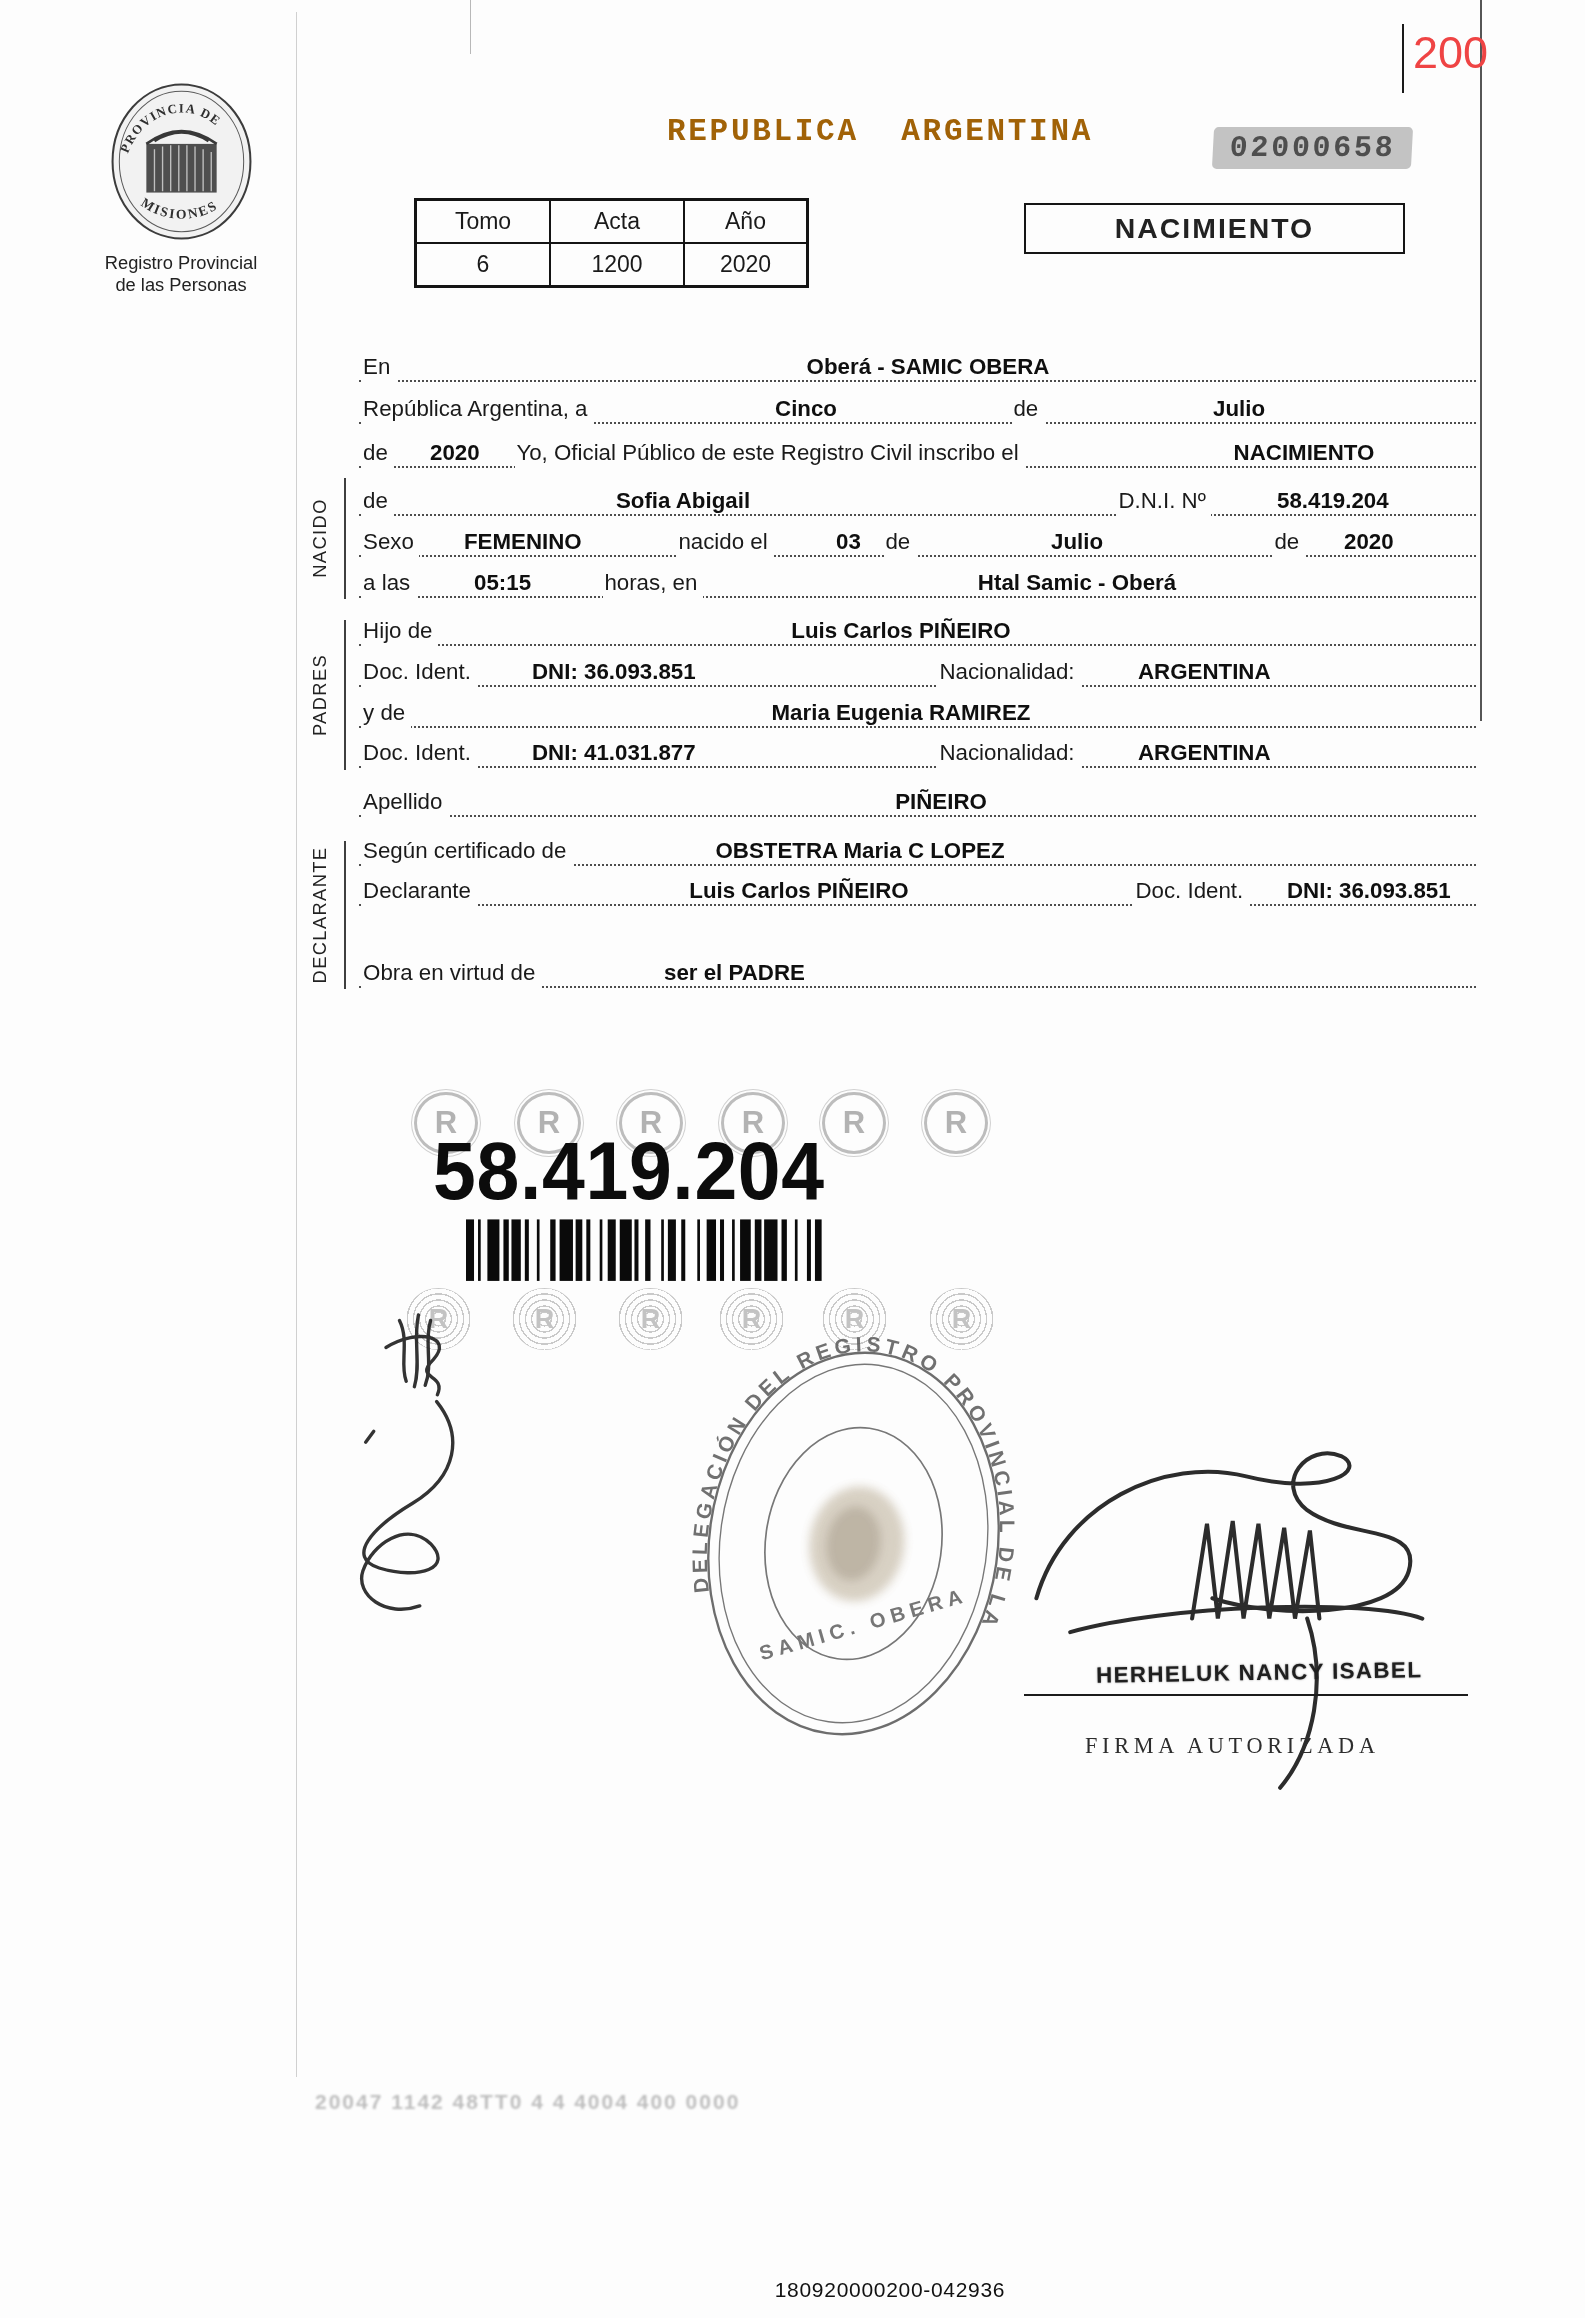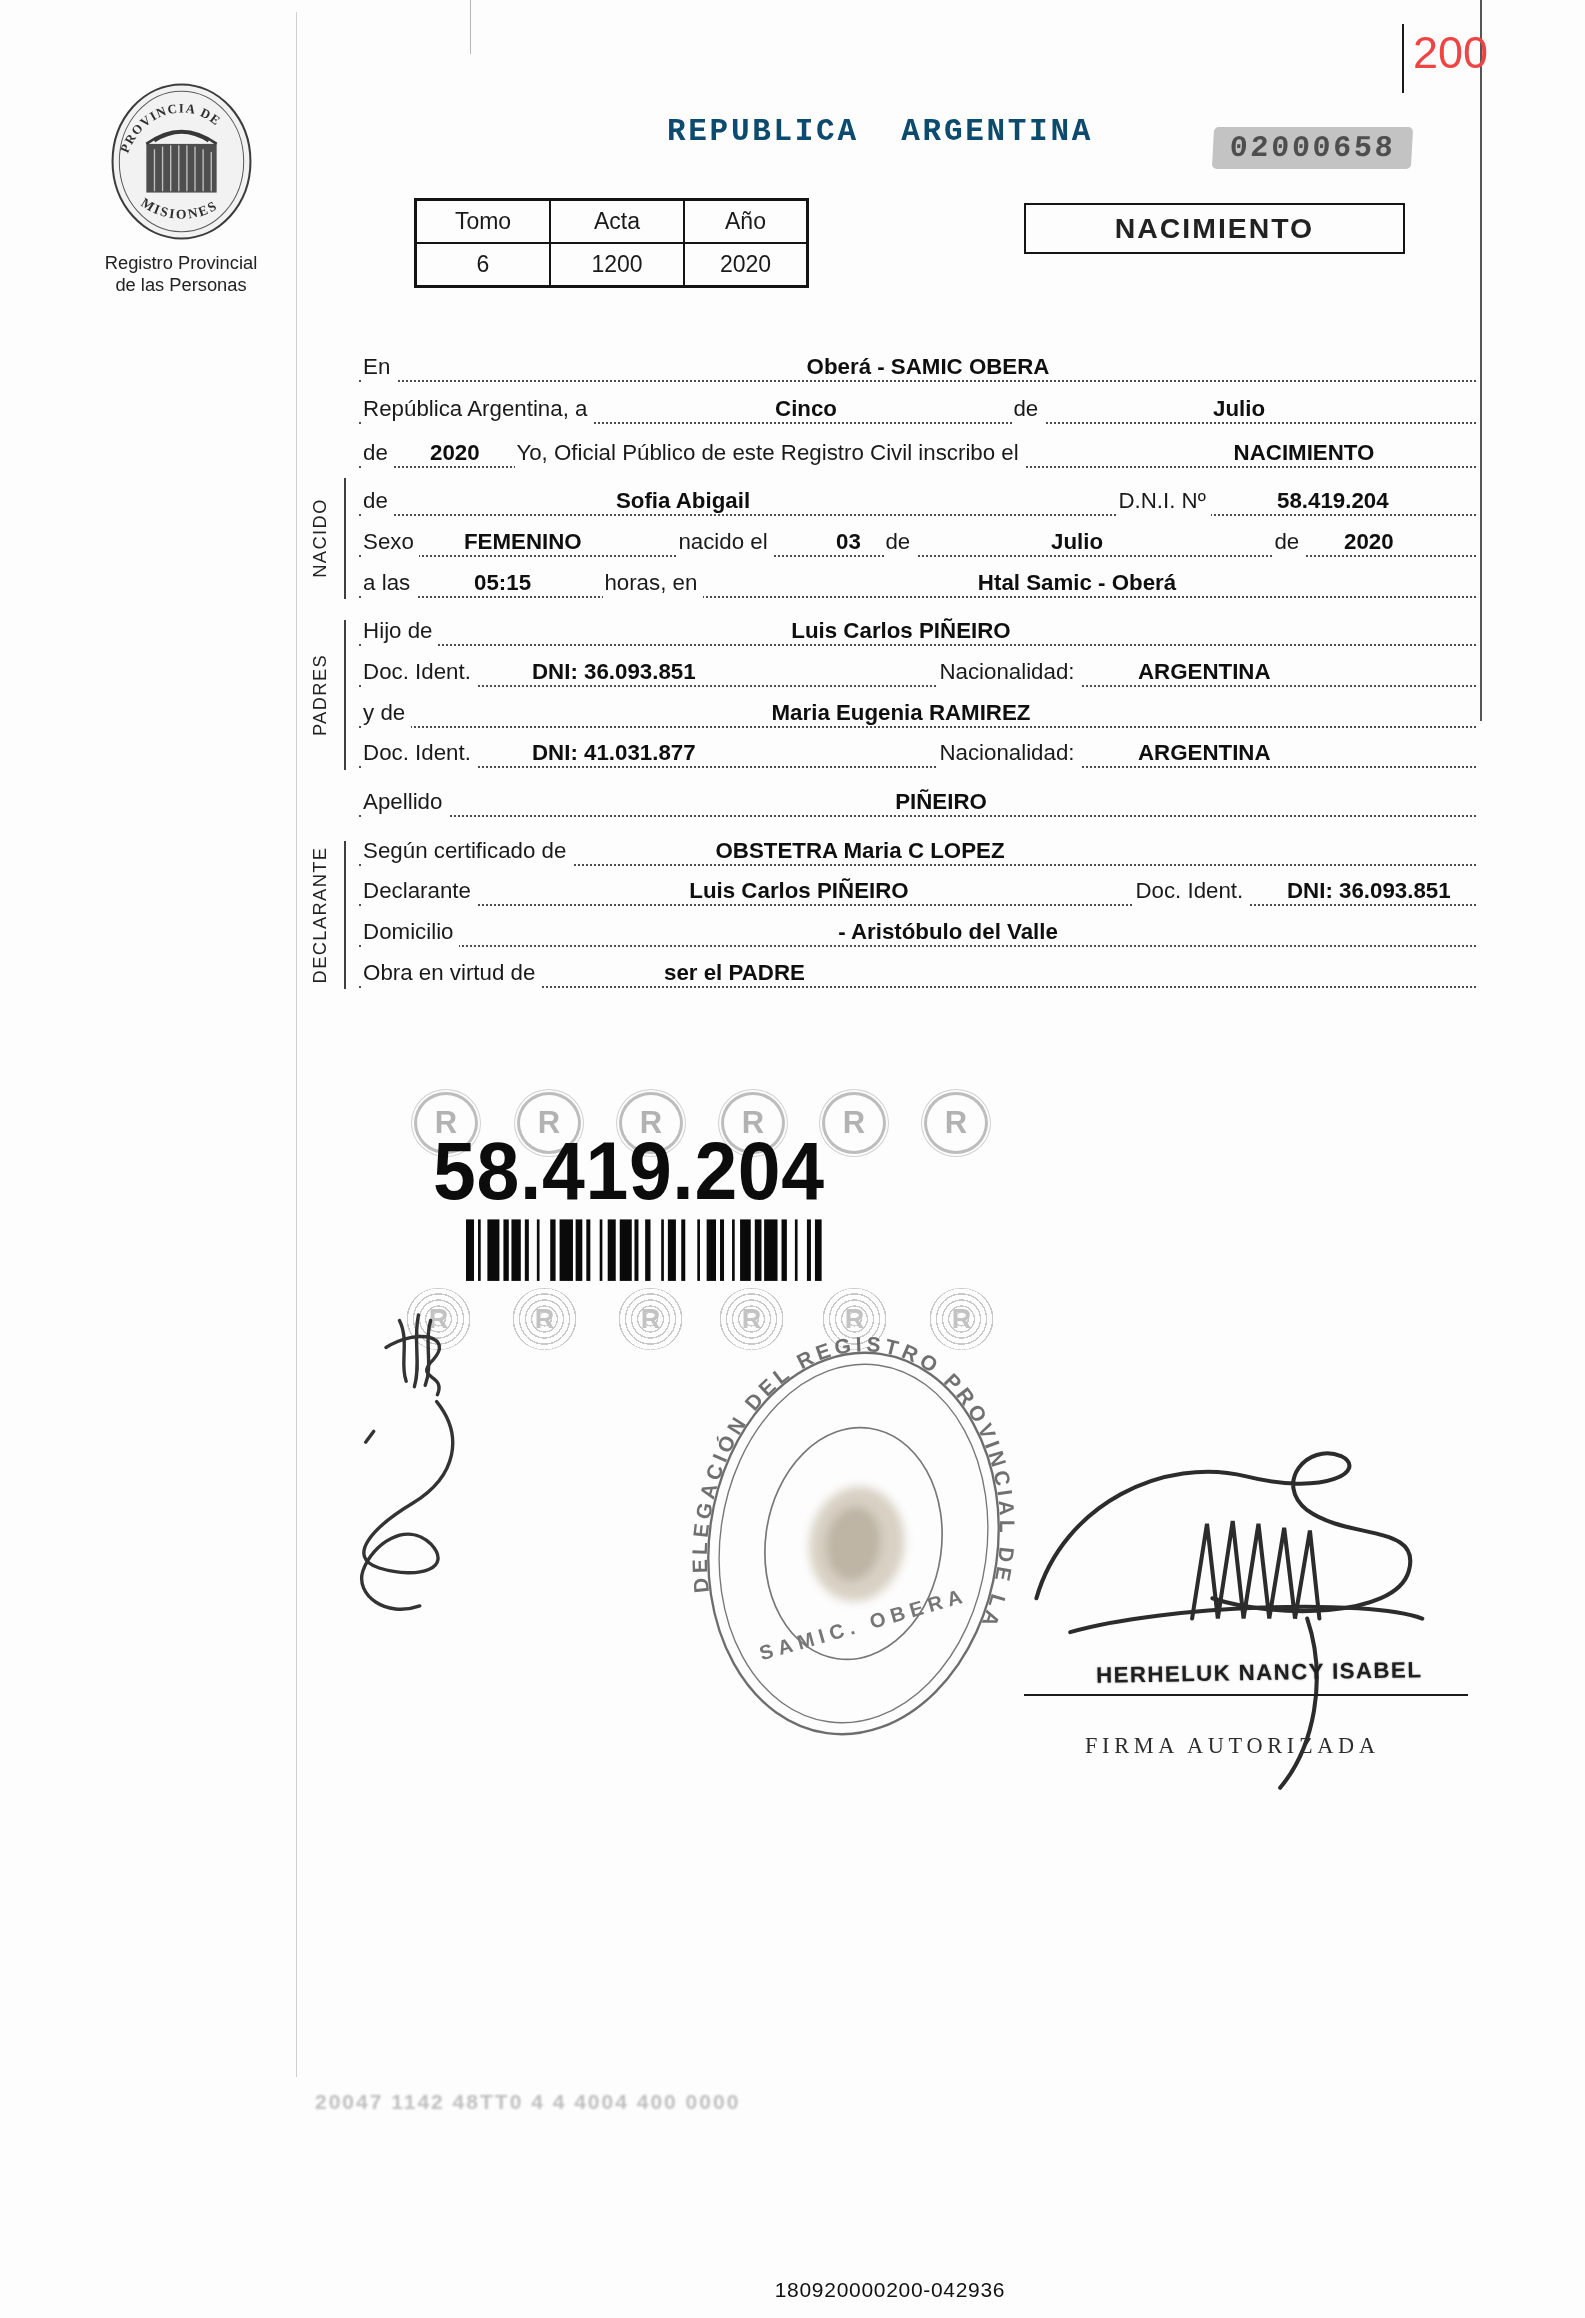--- a/index.html
+++ b/index.html
@@ -8,21 +8,21 @@
 
   
   .page-num{position:absolute;top:27px;left:1413px;font-size:45px;color:#ef4444;}
   .corner-bar{position:absolute;left:1402px;top:24.4px;width:2px;height:69px;background:#1a1a1a;}
   .edge-right{position:absolute;left:1480px;top:0;width:2px;height:721px;background:#2c2c2c;opacity:.8;}
   .fold-left{position:absolute;left:296px;top:12.2px;width:1.4px;height:2065px;background:#9a9a9a;opacity:.45;}
   .tick-top{position:absolute;left:470px;top:0;width:1.4px;height:54px;background:#8a8a8a;opacity:.6;}
 
   .doc-title{position:absolute;top:114px;left:880px;transform:translateX(-50%);
              font-family:"Liberation Mono",monospace;font-weight:700;font-size:31px;
-             letter-spacing:2.7px;color:#0c4a6e;white-space:nowrap;}
+             letter-spacing:2.7px;color:#a16207;white-space:nowrap;}
   .serial{position:absolute;left:1213px;top:127px;width:199px;height:42px;background:#c3c3c3;
           border-radius:4.7px;display:flex;align-items:center;justify-content:center;
           font-family:"Liberation Mono",monospace;font-weight:700;font-size:30px;
           letter-spacing:2.7px;color:#4e4e4e;transform:skewX(-3deg);}
   .nac-box{position:absolute;left:1024px;top:203px;width:377px;height:47px;border:2.7px solid #151515;
            display:flex;align-items:center;justify-content:center;font-size:28.4px;font-weight:600;
            letter-spacing:2px;color:#222;}
 
   .reg-table{position:absolute;left:414px;top:198px;border:2.7px solid #141414;
              display:grid;grid-template-columns:134px 134px 123px;background:#fdfdfd;}
@@ -206,24 +206,20 @@
     <span class="val c" style="left:501px;">OBSTETRA Maria C LOPEZ</span>
   </div>
 
   <div class="row" style="top:865px;">
     <span class="lbl" style="left:2.7px;">Declarante</span>
     <span class="val c" style="left:440px;">Luis Carlos PIÑEIRO</span>
     <span class="lbl" style="left:775px;">Doc. Ident.</span>
     <span class="val" style="left:928px;">DNI: 36.093.851</span>
   </div>
 
-  <div class="row" style="top:906px;">
-    <span class="lbl" style="left:2.7px;">Domicilio</span>
-    <span class="val c" style="left:589px;">- Aristóbulo del Valle</span>
-  </div>
 
   <div class="row" style="top:947px;">
     <span class="lbl" style="left:2.7px;">Obra en virtud de</span>
     <span class="val" style="left:305px;">ser el PADRE</span>
   </div>
 
 
   <div class="rstamp" style="left:414px;">
       <span>R</span>
     </div>

